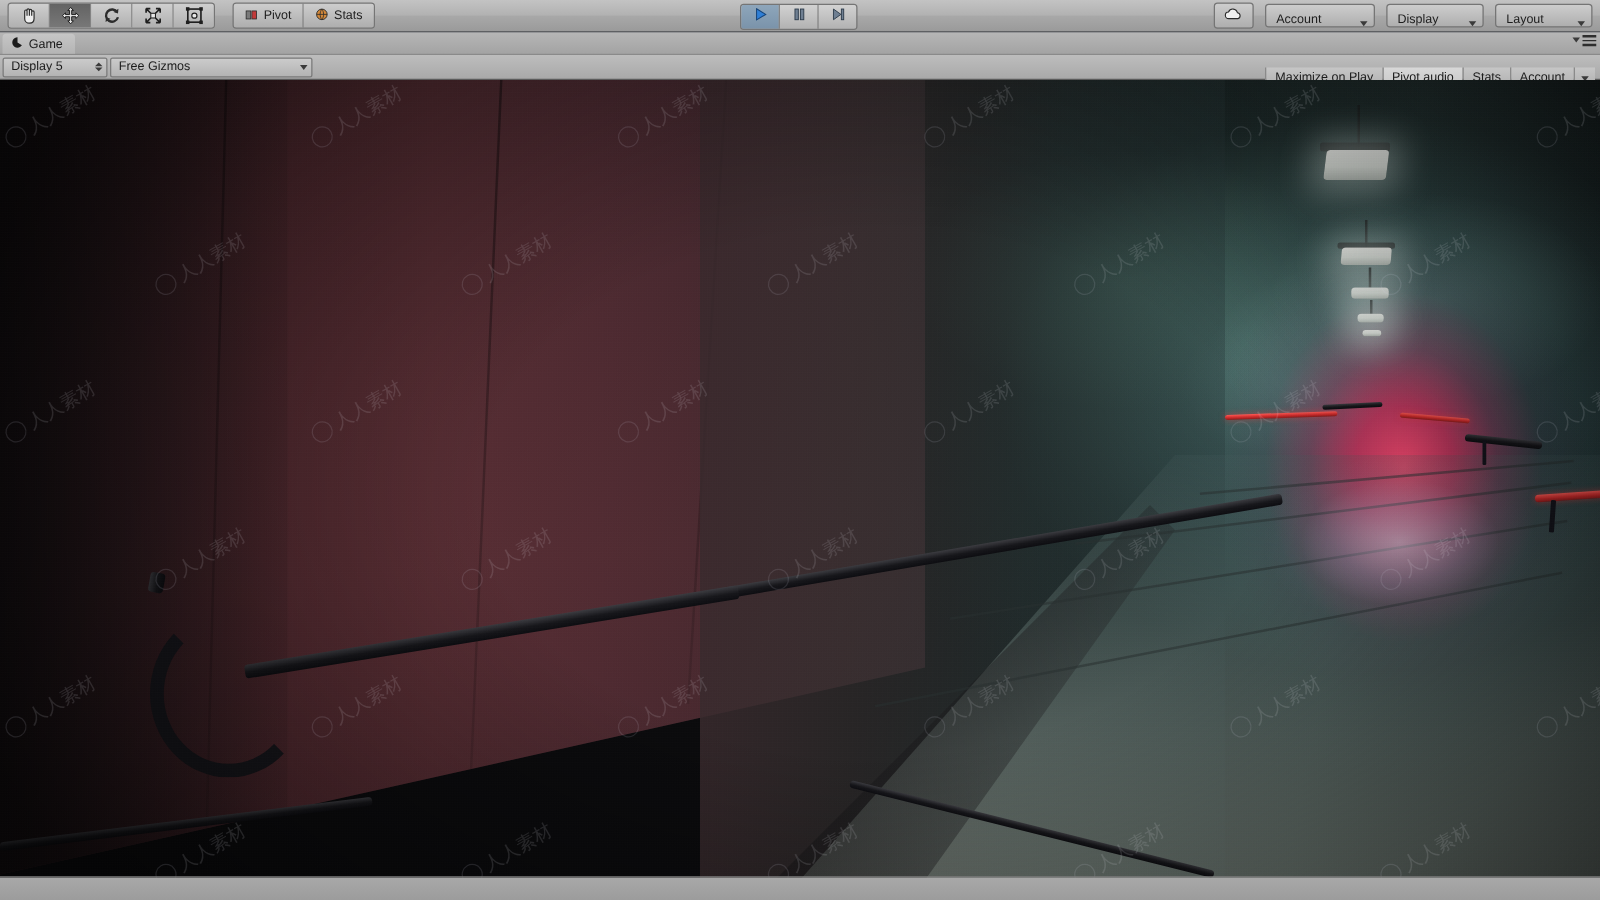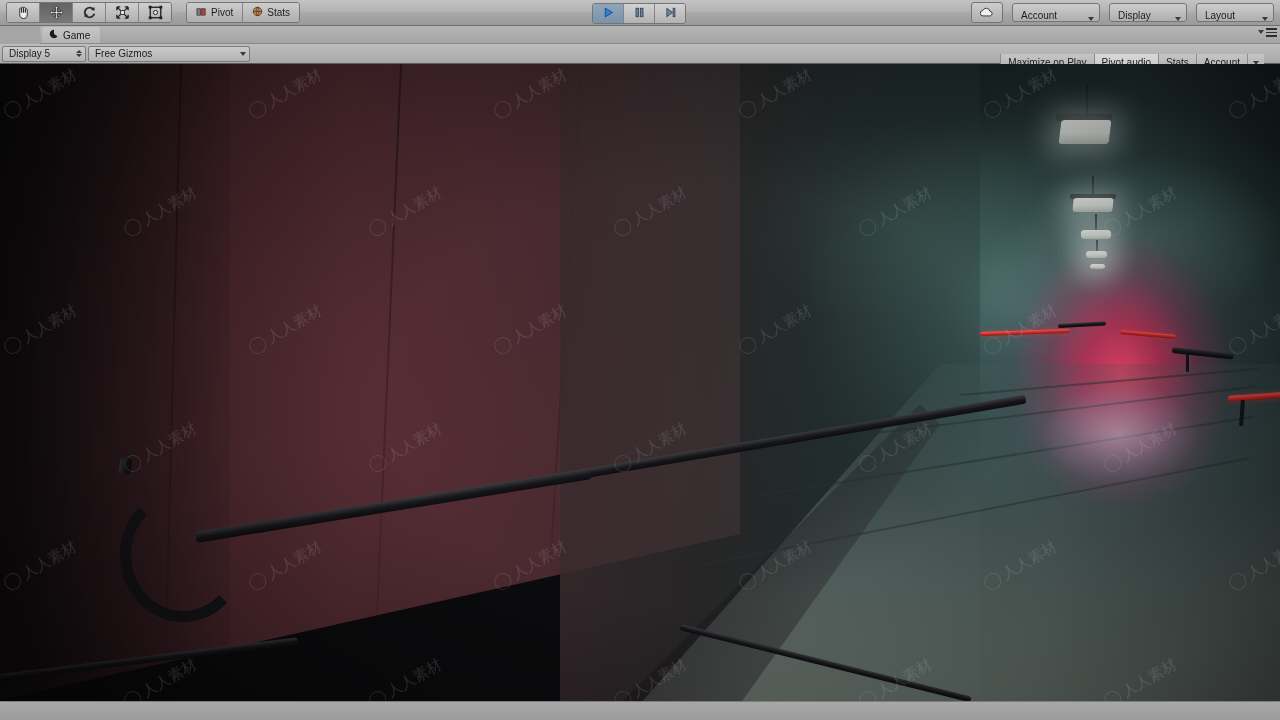--- a/index.html
+++ b/index.html
@@ -152,21 +152,20 @@
     width: 1280px;
     height: 694px;
     background: #a5a5a5;
   }
 
   .tab-strip {
     position: relative;
     height: 17px;
     background: linear-gradient(to bottom, #b6b6b6, #a3a3a3);
     border-bottom: 1px solid #8a8a8a;
-    margin-left: 40px;
   }
   .tab {
     position: absolute;
     left: 2px; top: 1px;
     height: 16px;
     display: flex;
     align-items: center;
     gap: 4px;
     padding: 0 10px 0 7px;
     background: linear-gradient(to bottom, #c6c6c6, #b4b4b4);
@@ -238,21 +237,21 @@
   }
   .updown .d {
     width: 0; height: 0;
     border-left: 3px solid transparent;
     border-right: 3px solid transparent;
     border-top: 3.5px solid #3a3a3a;
   }
 
   .gt-right {
     position: absolute;
-    right: 16px; top: 0;
+    right: 4px; top: 0;
     height: 37px;
     display: flex;
     align-items: center;
   }
   .gt-toggle {
     height: 17px;
     display: flex;
     align-items: center;
     padding: 0 7px;
     background: linear-gradient(to bottom, #c6c6c6, #aeaeae);

